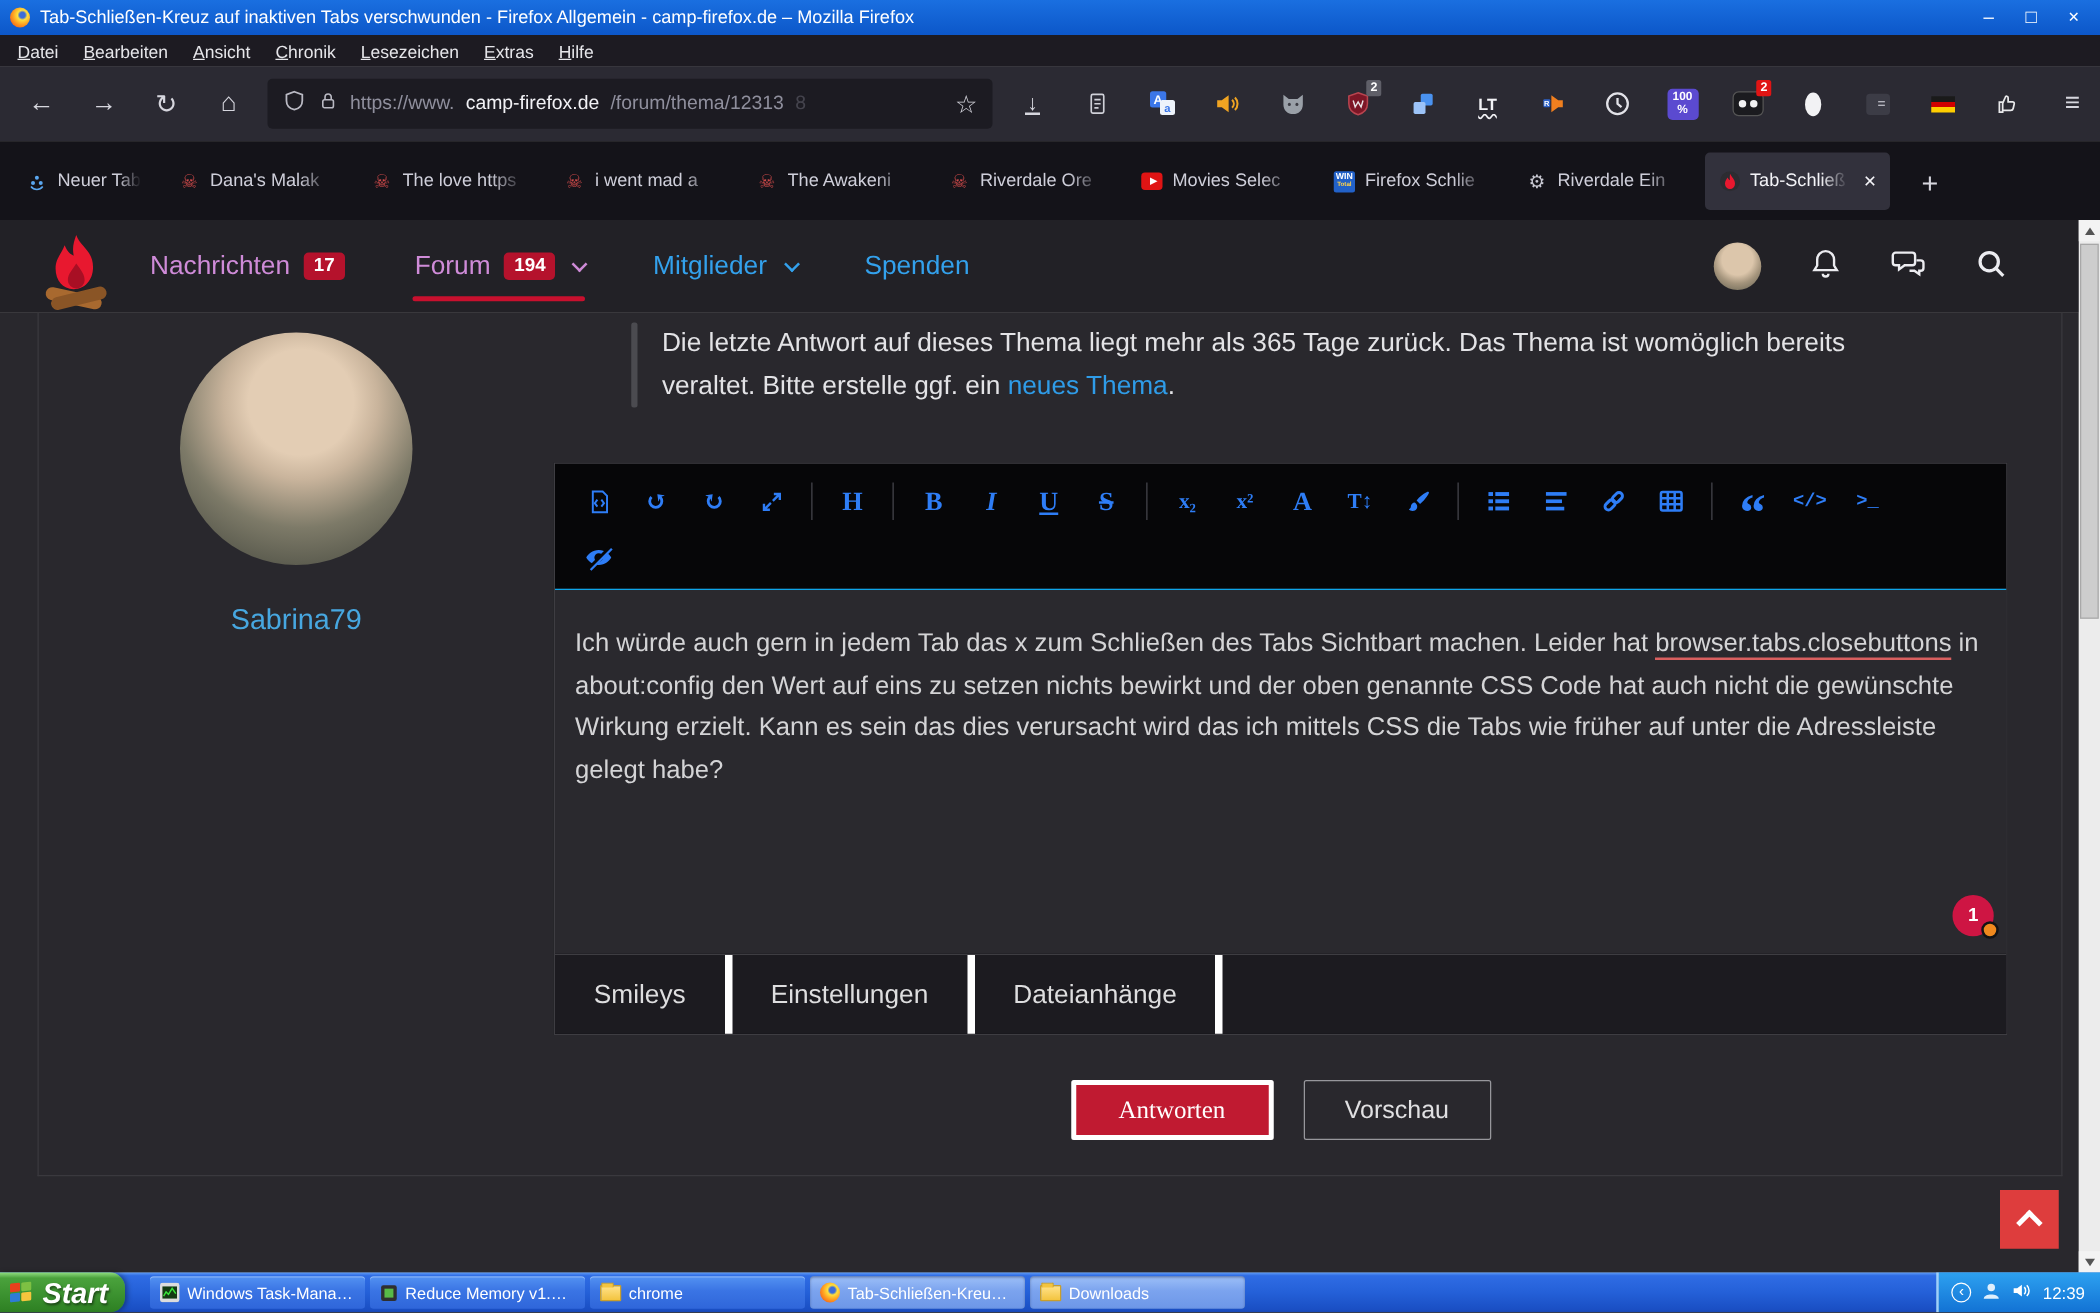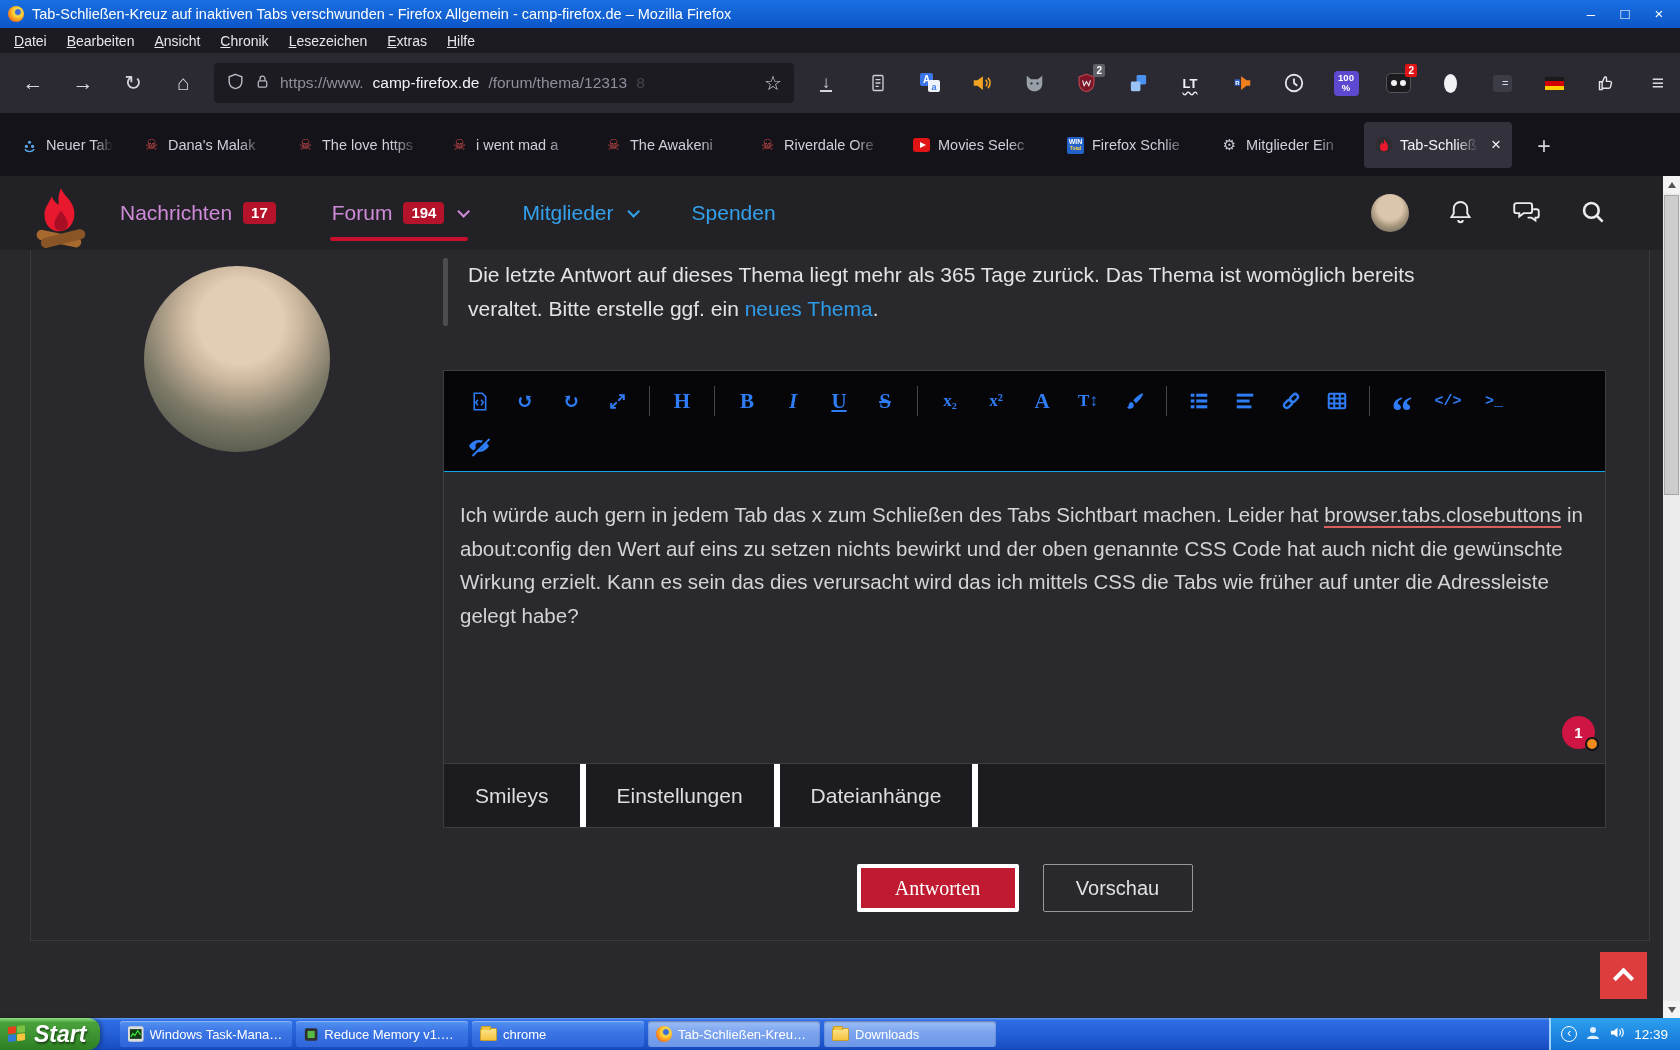--- a/index.html
+++ b/index.html
@@ -70,21 +70,21 @@
   .header-right{margin-left:auto;display:flex;align-items:center;gap:38px;padding-right:74px;}
   .mini-avatar{width:38px;height:38px;border-radius:50%;background:radial-gradient(circle at 50% 36%,#dcc6ab 0 40%,#a4947c 62%,#5c5b4c 100%);}
 
   
   .content{position:absolute;top:250px;left:0;right:17px;bottom:32px;background:#29282d;overflow:hidden;}
   .post{position:absolute;left:30px;right:13px;top:0;height:691px;border:1px solid #3a393e;border-top:none;}
   .avatar-col{position:absolute;left:0;top:0;width:412px;text-align:center;}
   .big-avatar{width:186px;height:186px;border-radius:50%;margin:16px auto 0;background:radial-gradient(circle at 52% 30%,#e3cdb4 0 26%,#c9b49c 38%,#7d7a68 62%,#55564a 85%,#3c3e35 100%);}
   .username{margin-top:30px;font-size:23px;color:#47a7e0;}
   .main-col{position:absolute;left:412px;right:43px;top:0;}
-  .notice{display:flex;gap:20px;margin-top:8px;}
+  .notice{display:flex;gap:20px;margin-top:8px;justify-content:center;}
   .notice-bar{width:5px;background:#4b4b50;border-radius:2px;flex:none;}
   .notice-text{font-size:21px;line-height:34px;color:#e3e3e6;max-width:1015px;}
   .link{color:#2f9ce8;}
 
   
   .editor{margin-top:44px;border:1px solid #3e3d42;background:#060608;}
   .toolbar{padding:8px 12px 2px;}
   .tb-row{display:flex;align-items:center;height:44px;}
   .tb-row2{height:46px;}
   .tb-btn{width:46px;height:36px;display:flex;align-items:center;justify-content:center;color:#2e7df6;font-size:21px;font-weight:bold;font-family:"Liberation Serif","DejaVu Serif",serif;flex:none;}
@@ -315,21 +315,21 @@
       <span class="tfav">
           <span class="wt">
             <span>WIN</span>
             <em>Total</em>
           </span>
         </span>
       <span class="tlabel">Firefox Schlie</span>
     </div>
     <div class="tab">
       <span class="tfav gear-glyph">⚙</span>
-      <span class="tlabel">Mitglieder Ein</span>
+      <span class="tlabel">Riverdale Ein</span>
     </div>
     <div class="tab active">
       <span class="tfav">
           <svg width="16" height="16" viewBox="0 0 16 16">
             <circle cx="8" cy="8" r="8" fill="#2c2c31"></circle>
             <path d="M8 2c1.5 3 4 4.5 4 8a4 4.2 0 01-8 0c0-2 1-3.5 2-5 .7 1.2 1 1.8 2 2.2-.4-2 0-3.6 0-5.2z" fill="#e8182f"></path>
           </svg>
         </span>
       <span class="tlabel">Tab-Schließ</span>
       <span class="tclose">×</span>
@@ -377,20 +377,21 @@
             <circle cx="11" cy="11" r="6.5"></circle>
             <path d="M15.8 15.8L21 21"></path>
           </svg></span>
     </div>
   </div>
 
   <div class="content">
     <div class="post">
       <div class="avatar-col">
         <div class="big-avatar"></div>
+        <div class="username">Sabrina79</div>
       </div>
       <div class="main-col">
 
         <div class="notice">
           <i class="notice-bar"></i>
           <p class="notice-text"><span>Die letzte Antwort auf dieses Thema liegt mehr als 365 Tage zurück. Das Thema ist womöglich bereits veraltet. Bitte erstelle ggf. ein </span><span class="link">neues Thema</span><span>.</span></p>
         </div>
 
         <div class="editor">
           <div class="toolbar">

